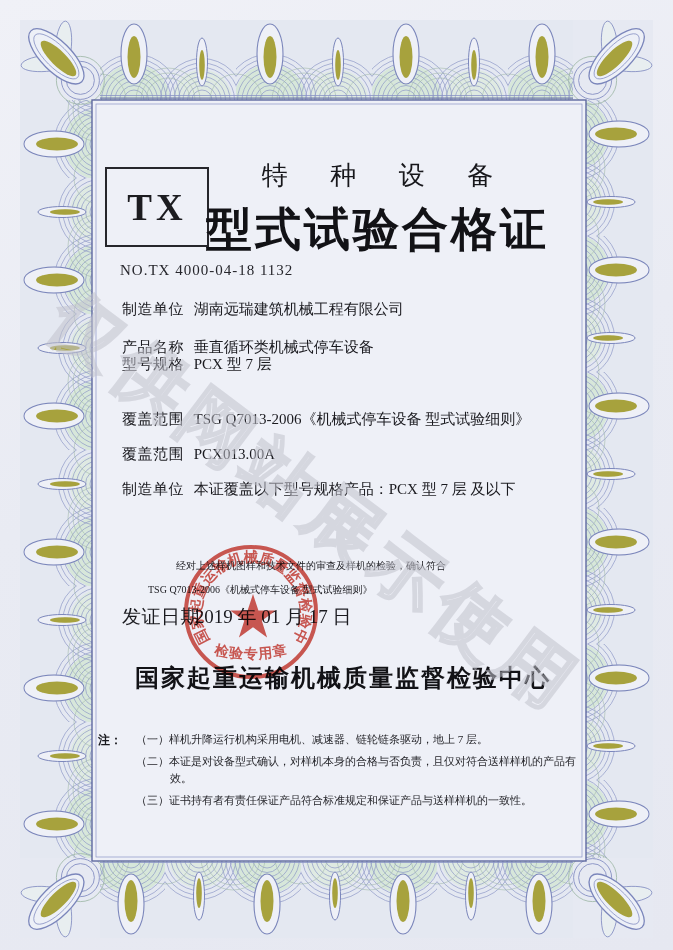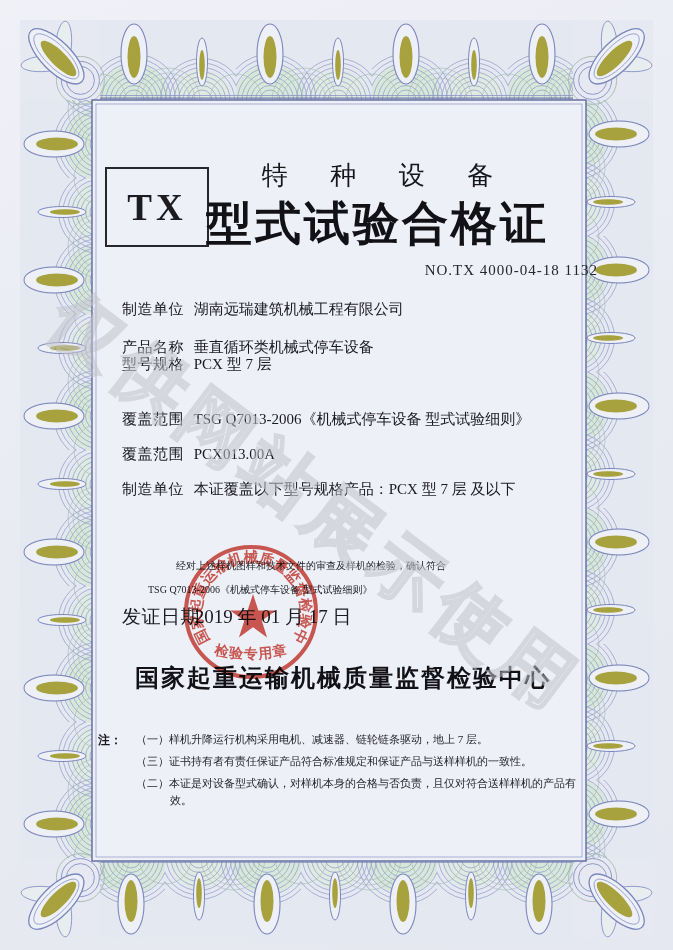--- a/index.html
+++ b/index.html
@@ -19,22 +19,22 @@
   .abs{position:absolute;}
   .tx-box{
     left:105px;top:167px;width:100px;height:76px;
     border:2px solid #26262b;
     display:flex;align-items:center;justify-content:center;
     font-size:37px;font-weight:bold;letter-spacing:4px;
     background:rgba(238,240,247,.35);
   }
   .title-block{left:190px;top:158px;width:375px;text-align:center;}
   .subtitle{font-size:26px;letter-spacing:18px;text-indent:18px;color:#17171b;}
-  .main-title{font-size:46px;font-weight:bold;letter-spacing:3px;color:#121216;}
-  .cert-no{left:120px;top:262px;width:478px;text-align:right;font-size:15px;letter-spacing:1px;color:#26262c;}
+  .main-title{margin-top:6px;font-size:46px;font-weight:bold;letter-spacing:3px;color:#121216;}
+  .cert-no{left:120px;top:262px;width:478px;text-align:left;font-size:15px;letter-spacing:1px;color:#26262c;}
   .field-row{left:122px;height:20px;font-size:15px;white-space:nowrap;}
   .field-label{display:inline-block;width:68px;letter-spacing:.5px;color:#1a1a1f;}
   .field-value{color:#1a1a1f;}
   .statement{left:148px;top:514px;width:432px;font-size:10px;line-height:24px;text-indent:28px;color:#1a1a1f;margin-top:40px;}
   .issue-row{left:122px;top:604px;font-size:19px;white-space:nowrap;}
   .authority{left:60px;top:662px;width:566px;text-align:center;
     font-size:24px;font-weight:bold;letter-spacing:2px;color:#121216;}
   .notes-label{left:98px;top:732px;font-size:12px;font-weight:bold;color:#1a1a1f;}
   .notes{left:136px;top:731px;width:446px;font-size:11px;line-height:17px;color:#1f1f24;}
   .note{padding-left:34px;text-indent:-34px;margin-bottom:5px;}
@@ -179,22 +179,22 @@
     <div class="abs issue-row">
       <span class="field-label">发证日期</span>
       <span class="field-value">2019 年 01 月 17 日</span>
     </div>
 
     <div class="abs authority">国家起重运输机械质量监督检验中心</div>
 
     <div class="abs notes-label">注：</div>
     <div class="abs notes">
       <div class="note">（一）样机升降运行机构采用电机、减速器、链轮链条驱动，地上 7 层。</div>
+      <div class="note">（二）本证是对设备型式确认，对样机本身的合格与否负责，且仅对符合送样样机的产品有效。</div>
       <div class="note">（三）证书持有者有责任保证产品符合标准规定和保证产品与送样样机的一致性。</div>
-      <div class="note">（二）本证是对设备型式确认，对样机本身的合格与否负责，且仅对符合送样样机的产品有效。</div>
     </div>
   </div>
 
   <svg class="seal-svg" width="673" height="950" viewBox="0 0 673 950">
     <g opacity="0.88">
       <circle cx="251" cy="612" r="65" fill="none" stroke="#d0453b" stroke-width="4"></circle>
       <polygon fill="#d0453b" points="253,594 258.4,610.6 275.8,610.6 261.8,620.8 267.1,637.4 253,627.2 238.9,637.4 244.3,620.8 230.2,610.6 247.6,610.6"></polygon>
       <path id="sealArc" d="M 210 640.7 A 50 50 0 1 1 292 640.7" fill="none"></path>
       <text font-size="14.5" fill="#d0453b" font-weight="bold" font-family="Liberation Serif, DejaVu Serif, serif">
         <textPath href="#sealArc">国家起重运输机械质量监督检验中心</textPath>

